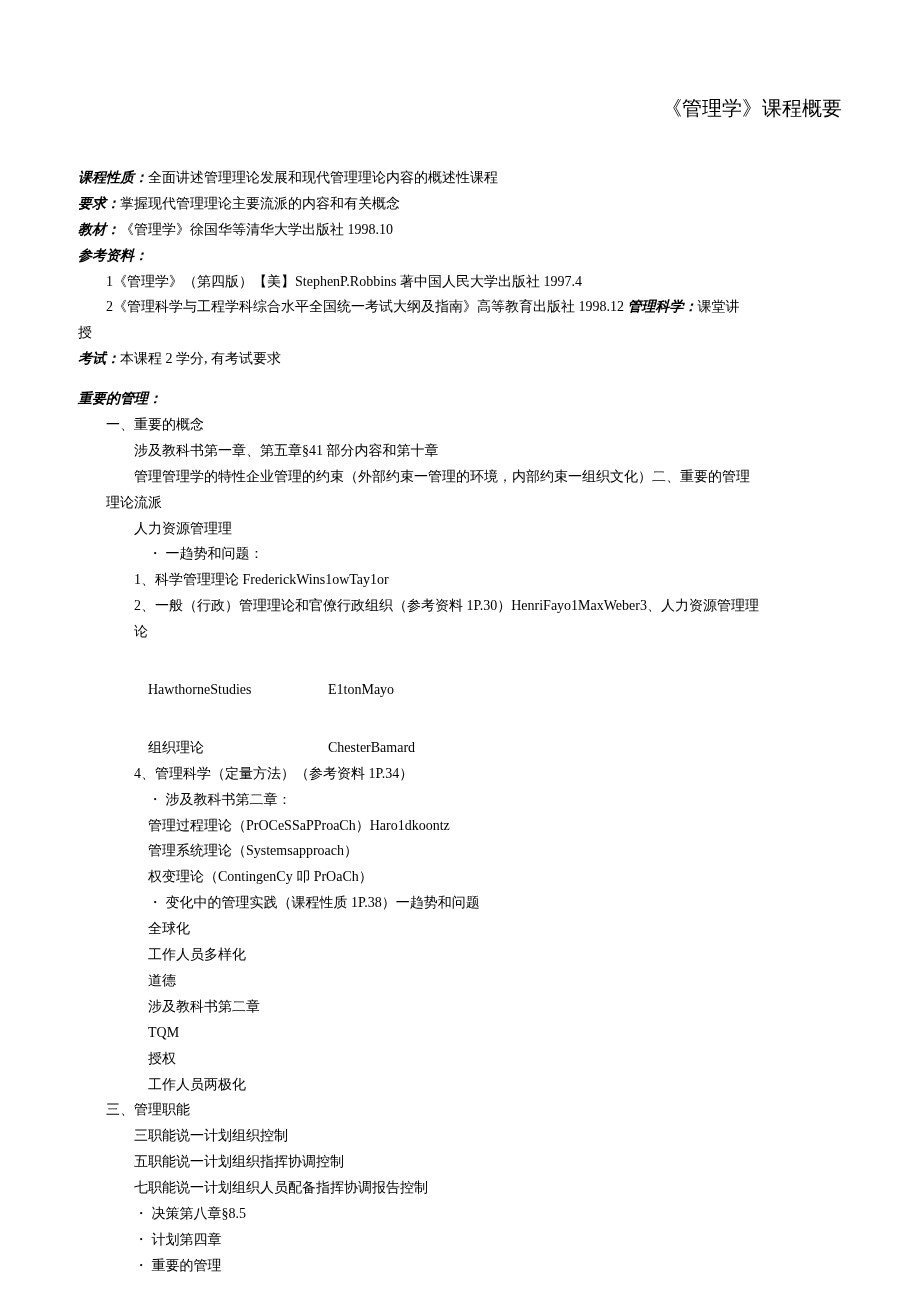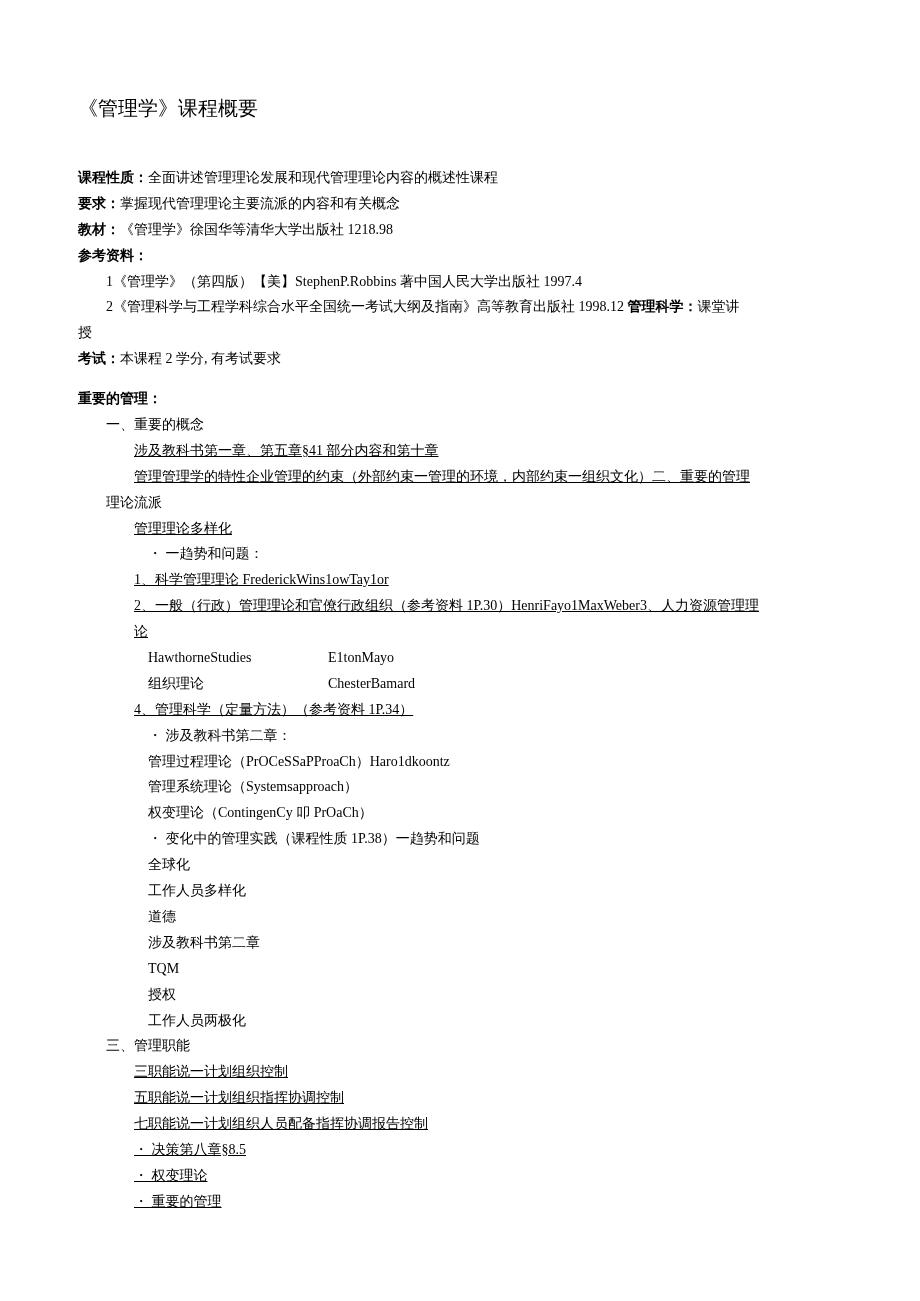--- a/index.html
+++ b/index.html
@@ -7,68 +7,69 @@
       font-size: 14px;
       line-height: 1.85;
       color: #000;
       background: #fff;
       margin: 0;
       padding: 90px 78px;
       width: 920px;
       box-sizing: border-box;
     }
     .title {
-      text-align: left;
+      text-align: right;
       font-size: 20px;
       font-weight: normal;
       margin-bottom: 38px;
     }
     .bold {
       font-weight: bold;
+      font-style: italic;
     }
     .indent-1 { padding-left: 28px; }
-    .indent-2 { padding-left: 56px; text-decoration: underline; }
+    .indent-2 { padding-left: 56px; }
     .indent-3 { padding-left: 70px; }
-    .row-cols { display: flex; }
+    .row-cols { display: flex; margin-top: 32px; }
     .row-cols .c1 { width: 180px; }
     .gap { height: 14px; }
   </style>
 </head>
 <body>
 
 <div class="title">《管理学》课程概要</div>
 
 <div>
   <span class="bold">课程性质：</span><span>全面讲述管理理论发展和现代管理理论内容的概述性课程</span>
 </div>
 <div>
   <span class="bold">要求：</span><span>掌握现代管理理论主要流派的内容和有关概念</span>
 </div>
 <div>
-  <span class="bold">教材：</span><span>《管理学》徐国华等清华大学出版社 1218.98</span>
+  <span class="bold">教材：</span><span>《管理学》徐国华等清华大学出版社 1998.10</span>
 </div>
 <div class="bold">参考资料：</div>
 <div class="indent-1">1《管理学》（第四版）【美】StephenP.Robbins 著中国人民大学出版社 1997.4</div>
 <div class="indent-1">
   <span>2《管理科学与工程学科综合水平全国统一考试大纲及指南》高等教育出版社 1998.12 </span><span class="bold">管理科学：</span><span>课堂讲</span>
 </div>
 <div>授</div>
 <div>
   <span class="bold">考试：</span><span>本课程 2 学分, 有考试要求</span>
 </div>
 
 <div class="gap"></div>
 
 <div class="bold">重要的管理：</div>
 
 <div class="indent-1">一、重要的概念</div>
 <div class="indent-2">涉及教科书第一章、第五章§41 部分内容和第十章</div>
 <div class="indent-2">管理管理学的特性企业管理的约束（外部约束一管理的环境，内部约束一组织文化）二、重要的管理</div>
 <div class="indent-1">理论流派</div>
-<div class="indent-2">管理理论多样化</div>
+<div class="indent-2">人力资源管理理</div>
 <div class="indent-3">・ 一趋势和问题：</div>
 <div class="indent-2">1、科学管理理论 FrederickWins1owTay1or</div>
 <div class="indent-2">2、一般（行政）管理理论和官僚行政组织（参考资料 1P.30）HenriFayo1MaxWeber3、人力资源管理理</div>
 <div class="indent-2">论</div>
 <div class="indent-3 row-cols">
   <span class="c1">HawthorneStudies</span>
   <span>E1tonMayo</span>
 </div>
 <div class="indent-3 row-cols">
   <span class="c1">组织理论</span>
@@ -86,14 +87,14 @@
 <div class="indent-3">涉及教科书第二章</div>
 <div class="indent-3">TQM</div>
 <div class="indent-3">授权</div>
 <div class="indent-3">工作人员两极化</div>
 
 <div class="indent-1">三、管理职能</div>
 <div class="indent-2">三职能说一计划组织控制</div>
 <div class="indent-2">五职能说一计划组织指挥协调控制</div>
 <div class="indent-2">七职能说一计划组织人员配备指挥协调报告控制</div>
 <div class="indent-2">・ 决策第八章§8.5</div>
-<div class="indent-2">・ 权变理论</div>
+<div class="indent-2">・ 计划第四章</div>
 <div class="indent-2">・ 重要的管理</div>
 
 </body></html>

